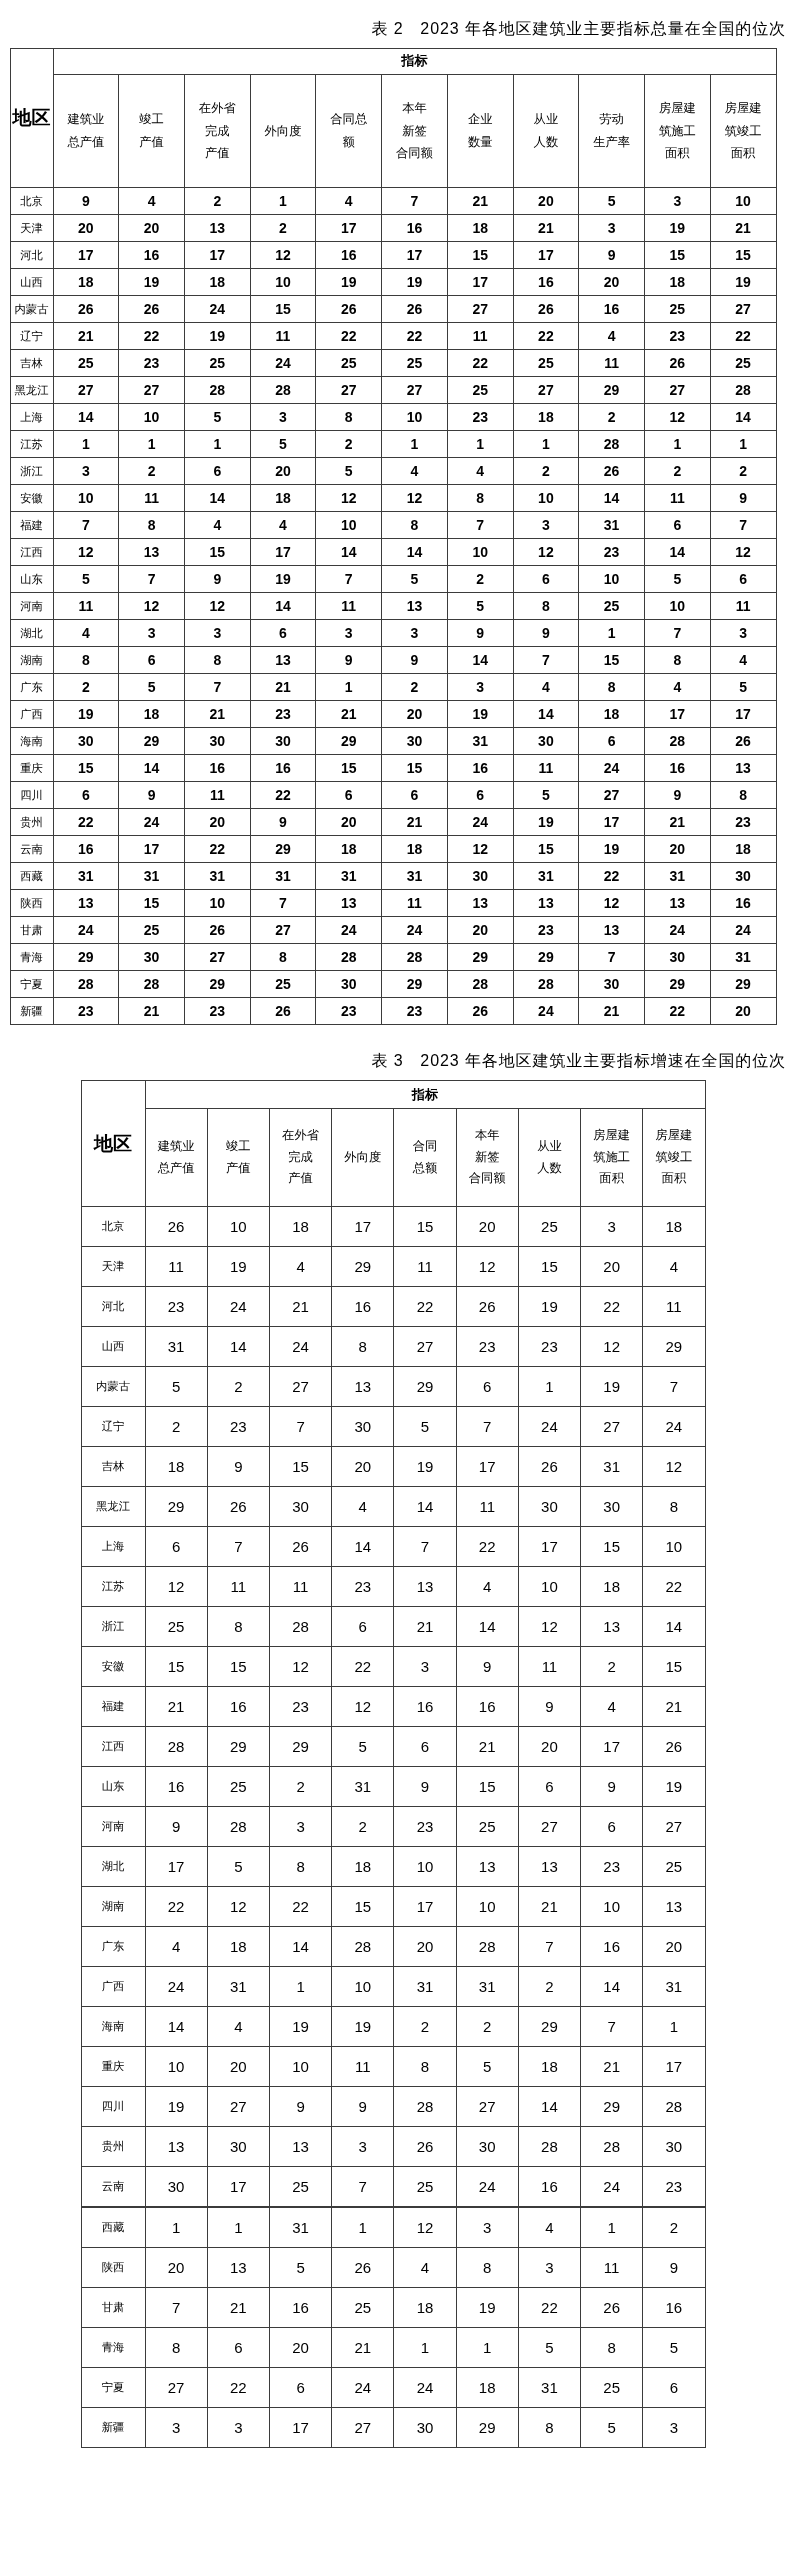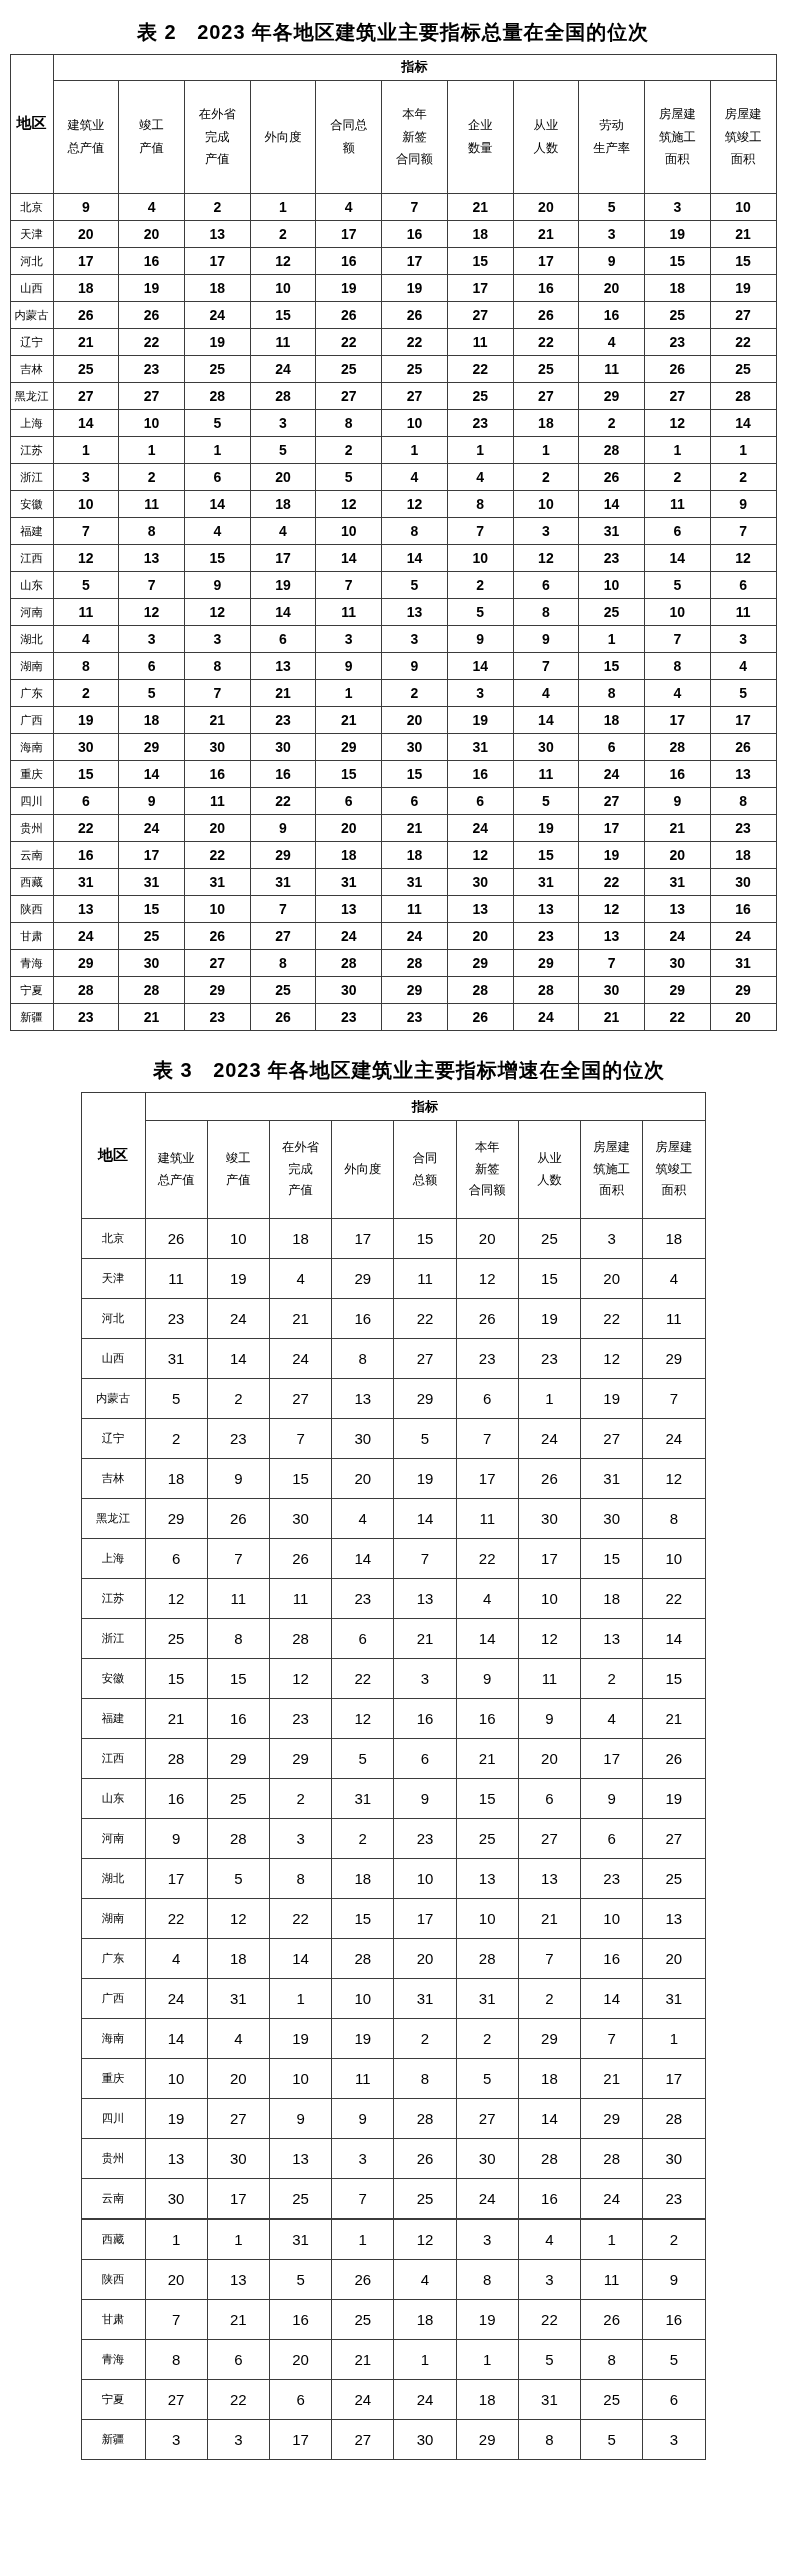--- a/index.html
+++ b/index.html
@@ -4,37 +4,37 @@
 <style>
   html,body{margin:0;padding:0;}
   body{
     width:786px;min-height:2576px;background:#ffffff;color:#000;
     font-family:"Liberation Serif","DejaVu Serif",serif;
     overflow:hidden;
   }
   .page{padding-top:19px;}
   .doc-title{
     margin:0 0 7.6px 0;
-    text-align:center;
-    font-size:20px;font-weight:700;
+    text-align:right;
+    font-size:16px;font-weight:400;
     font-family:"Liberation Sans","DejaVu Sans",sans-serif;
     letter-spacing:0.9px;
   }
   .title-t3{margin-top:26.4px;padding-left:32px;}
   table.t{
     border-collapse:collapse;table-layout:fixed;margin:0 auto;
     border:1.9px solid #3b3b3b;
   }
   .t th,.t td{
     border:0.9px solid #3b3b3b;
     text-align:center;vertical-align:middle;
     padding:0;font-weight:400;overflow:hidden;
   }
   .t .group{font-weight:700;font-size:13.2px;text-align:center;}
-  .t .corner{font-weight:700;font-size:15px;margin-top:14px;}
+  .t .corner{font-weight:700;font-size:19px;margin-top:14px;}
   .t .colh{
     font-size:12.3px;font-weight:400;
     white-space:pre-line;line-height:1.85;
   }
   .t tbody th.region{font-size:11.3px;font-weight:400;}
   .t tbody td{font-family:"Liberation Sans","DejaVu Sans",sans-serif;}
 
   
   .t2{width:767px;}
   .t2 .group{height:25.5px;}

